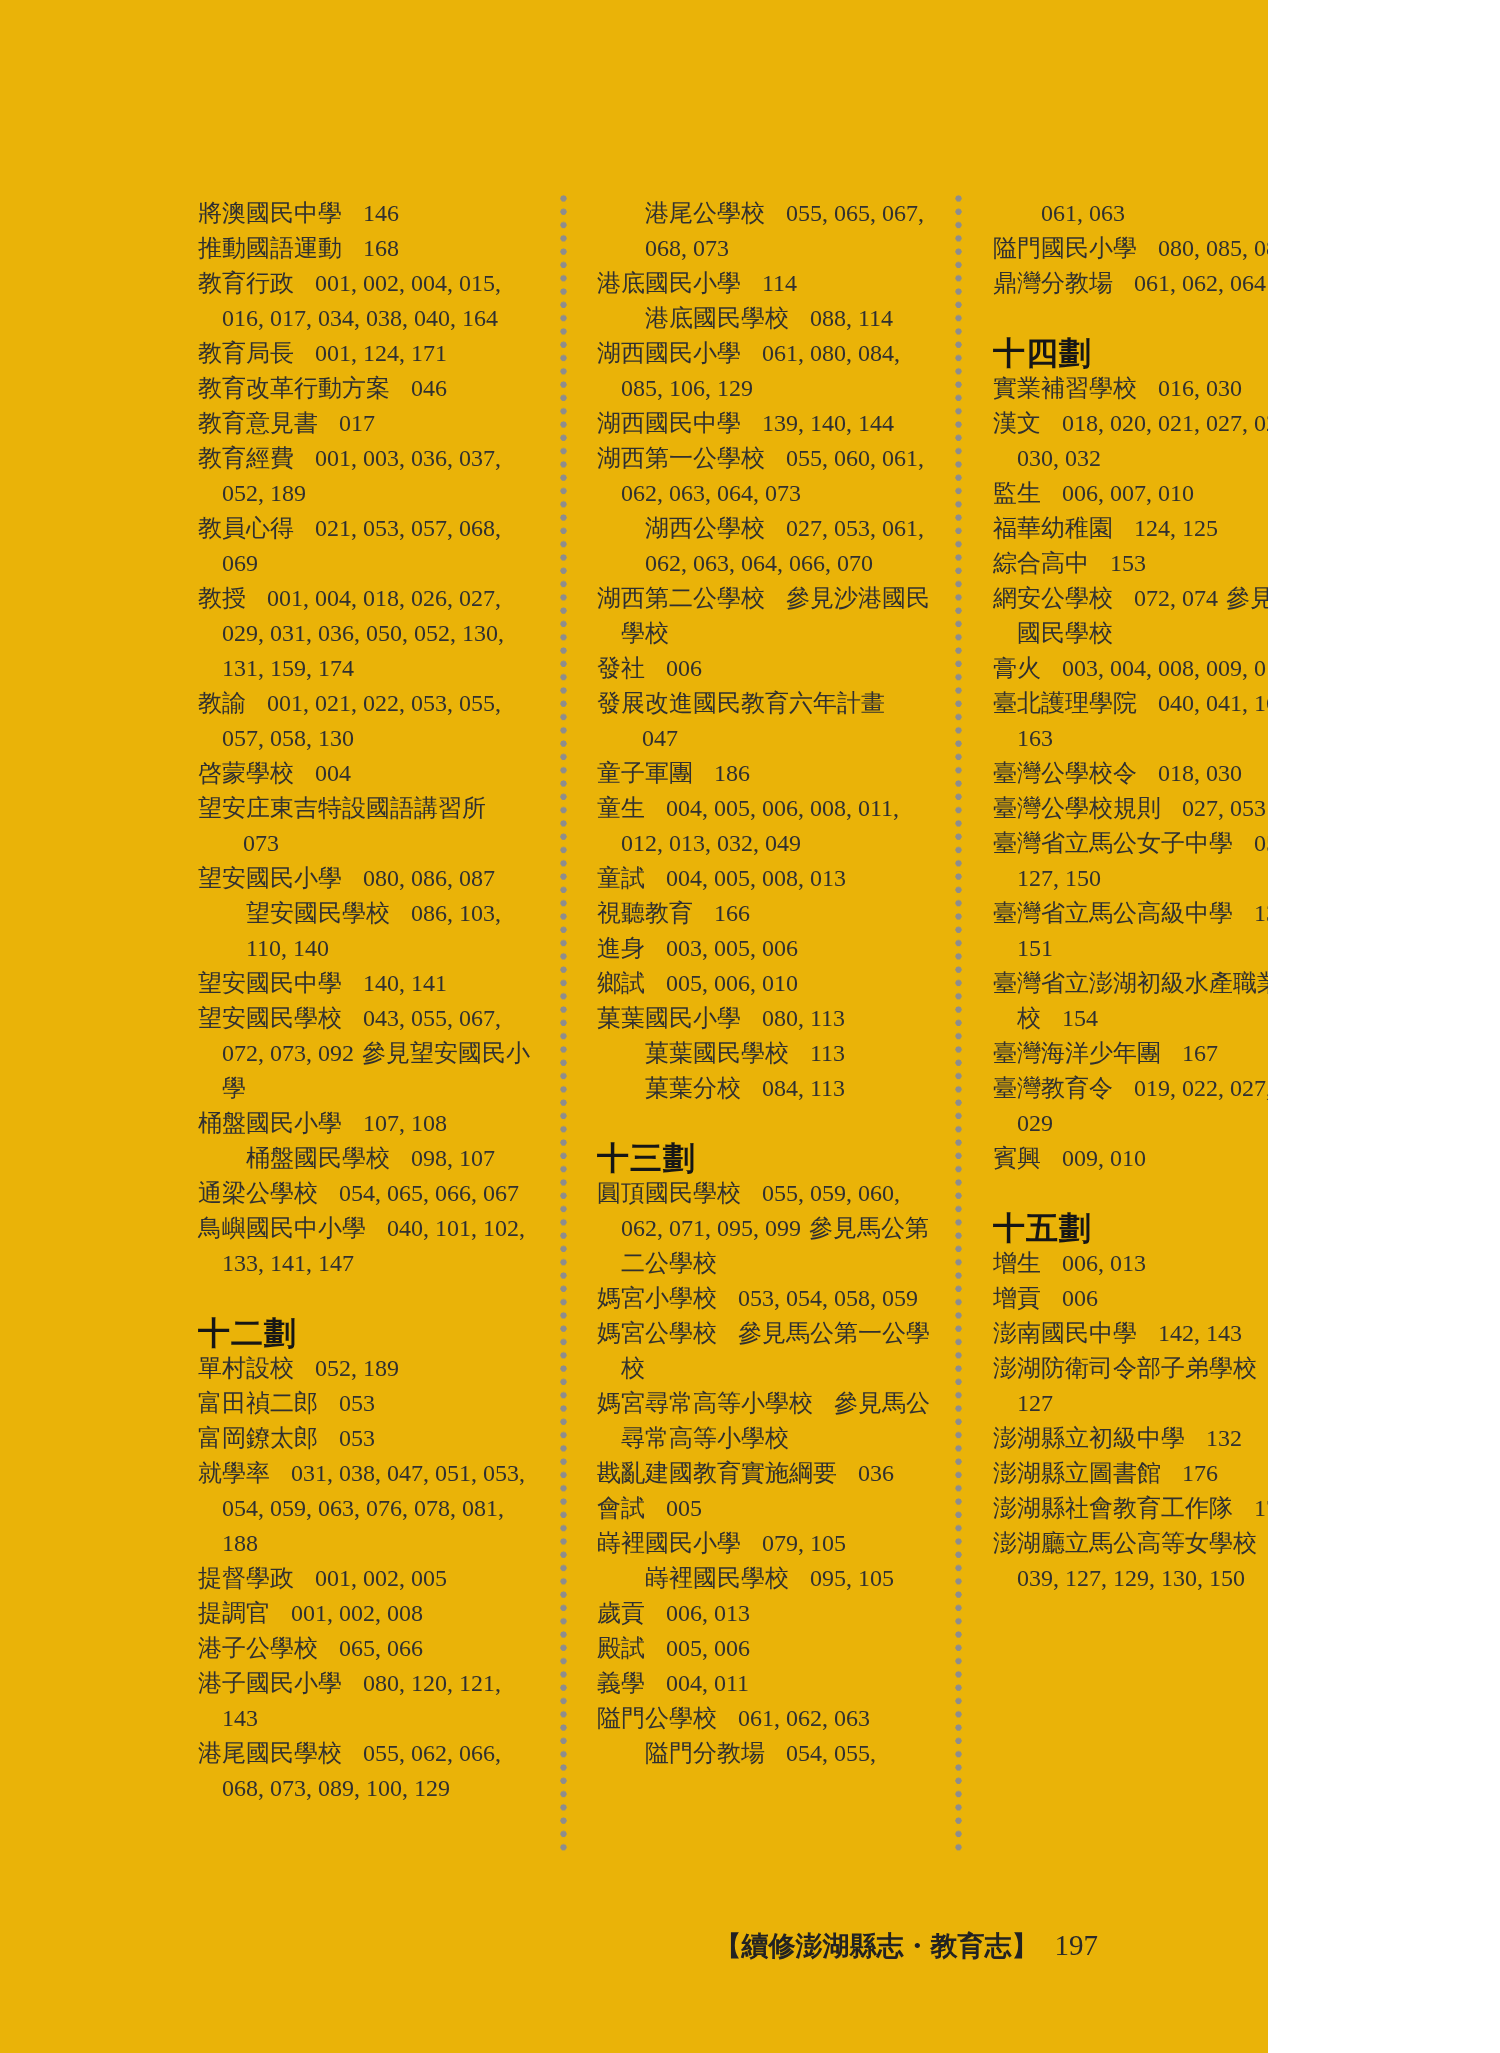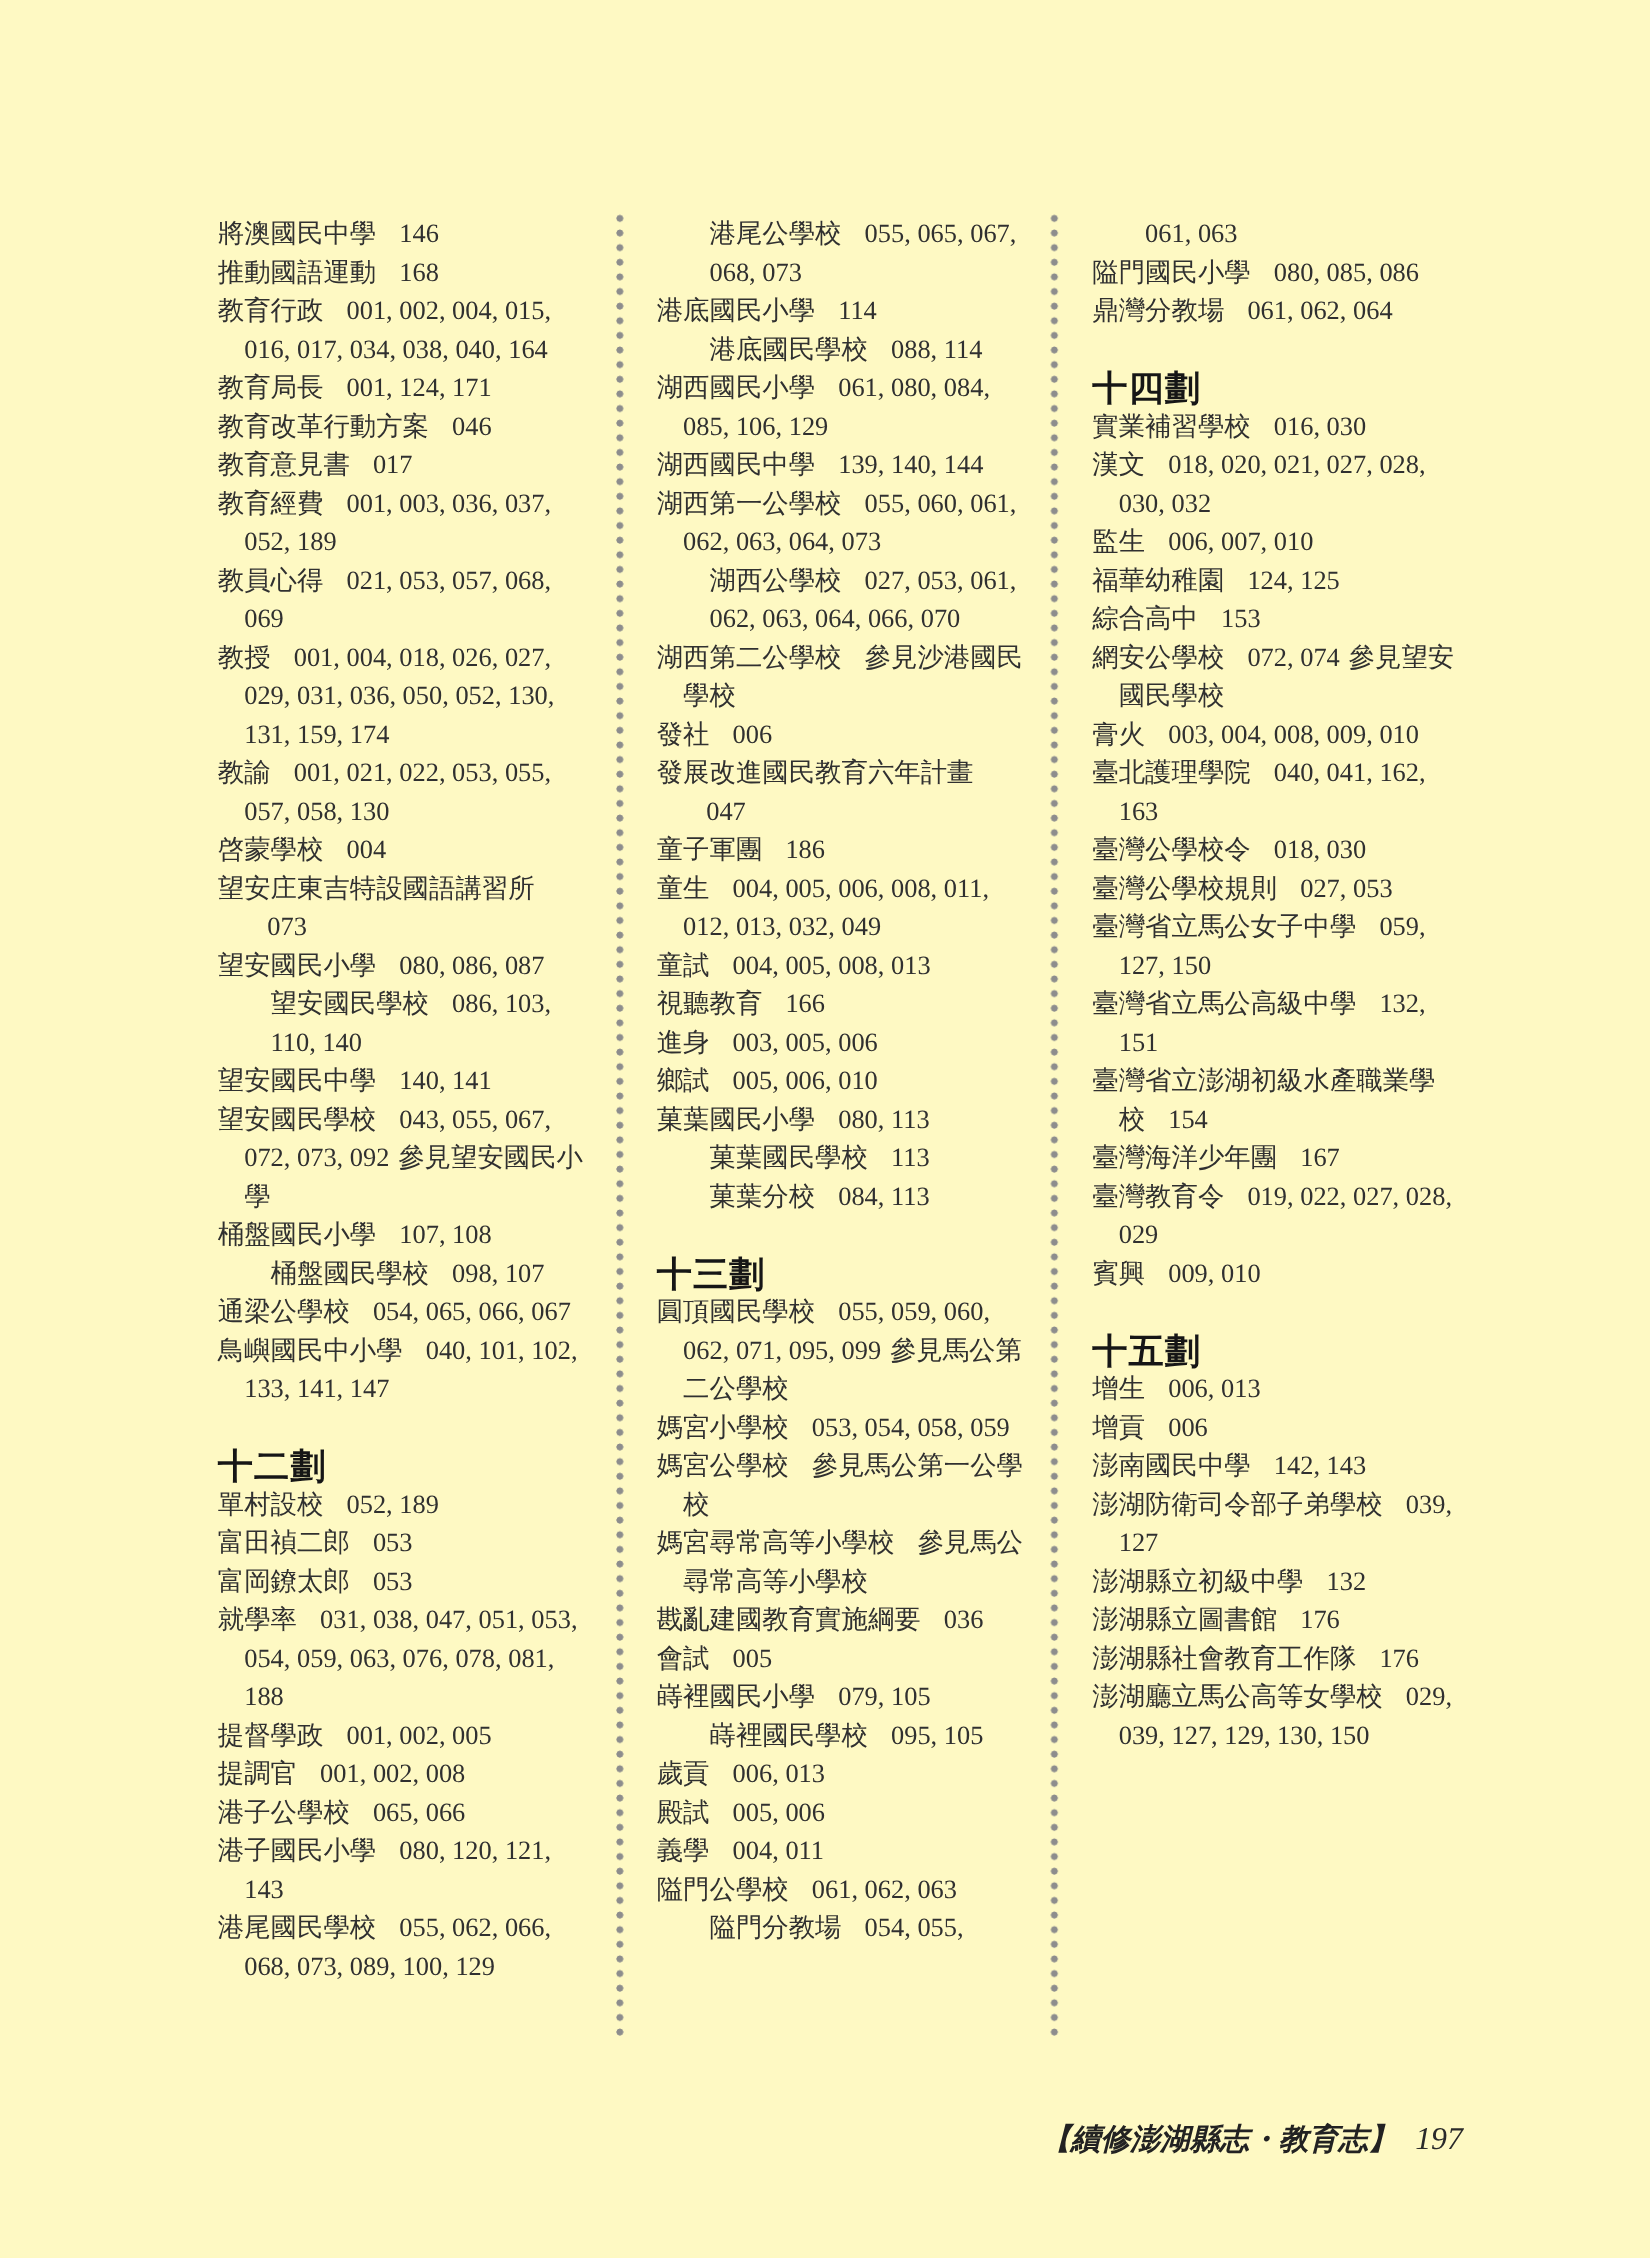--- a/index.html
+++ b/index.html
@@ -1,19 +1,19 @@
 <!DOCTYPE html>
 <html><head>
 <meta charset="utf-8">
 <style>
   html,body{margin:0;padding:0;background:#ffffff;}
   .page{
     position:relative;
-    width:1500px;height:2053px;
-    background:#fef9c3;
+    width:1268px;height:2053px;
+    background:#eab308;
     overflow:hidden;
     font-family:"Liberation Serif","DejaVu Serif",serif;
     color:#303030;
   }
   .col{
     position:absolute;
     top:196px;
     width:335px;
     font-size:24px;
     line-height:35px;
@@ -57,21 +57,20 @@
     background-repeat:repeat-y;
   }
   .sep1{left:560px;}
   .sep2{left:955px;}
   .footer{
     position:absolute;
     top:1928px;
     right:170px;
     white-space:nowrap;
     line-height:35px;
-    font-style:italic;
   }
   .ftitle{
     font-weight:bold;
     font-size:27px;
     color:#222222;
   }
   .fnum{
     font-size:29px;
     margin-left:16px;
     color:#2a2a2a;

